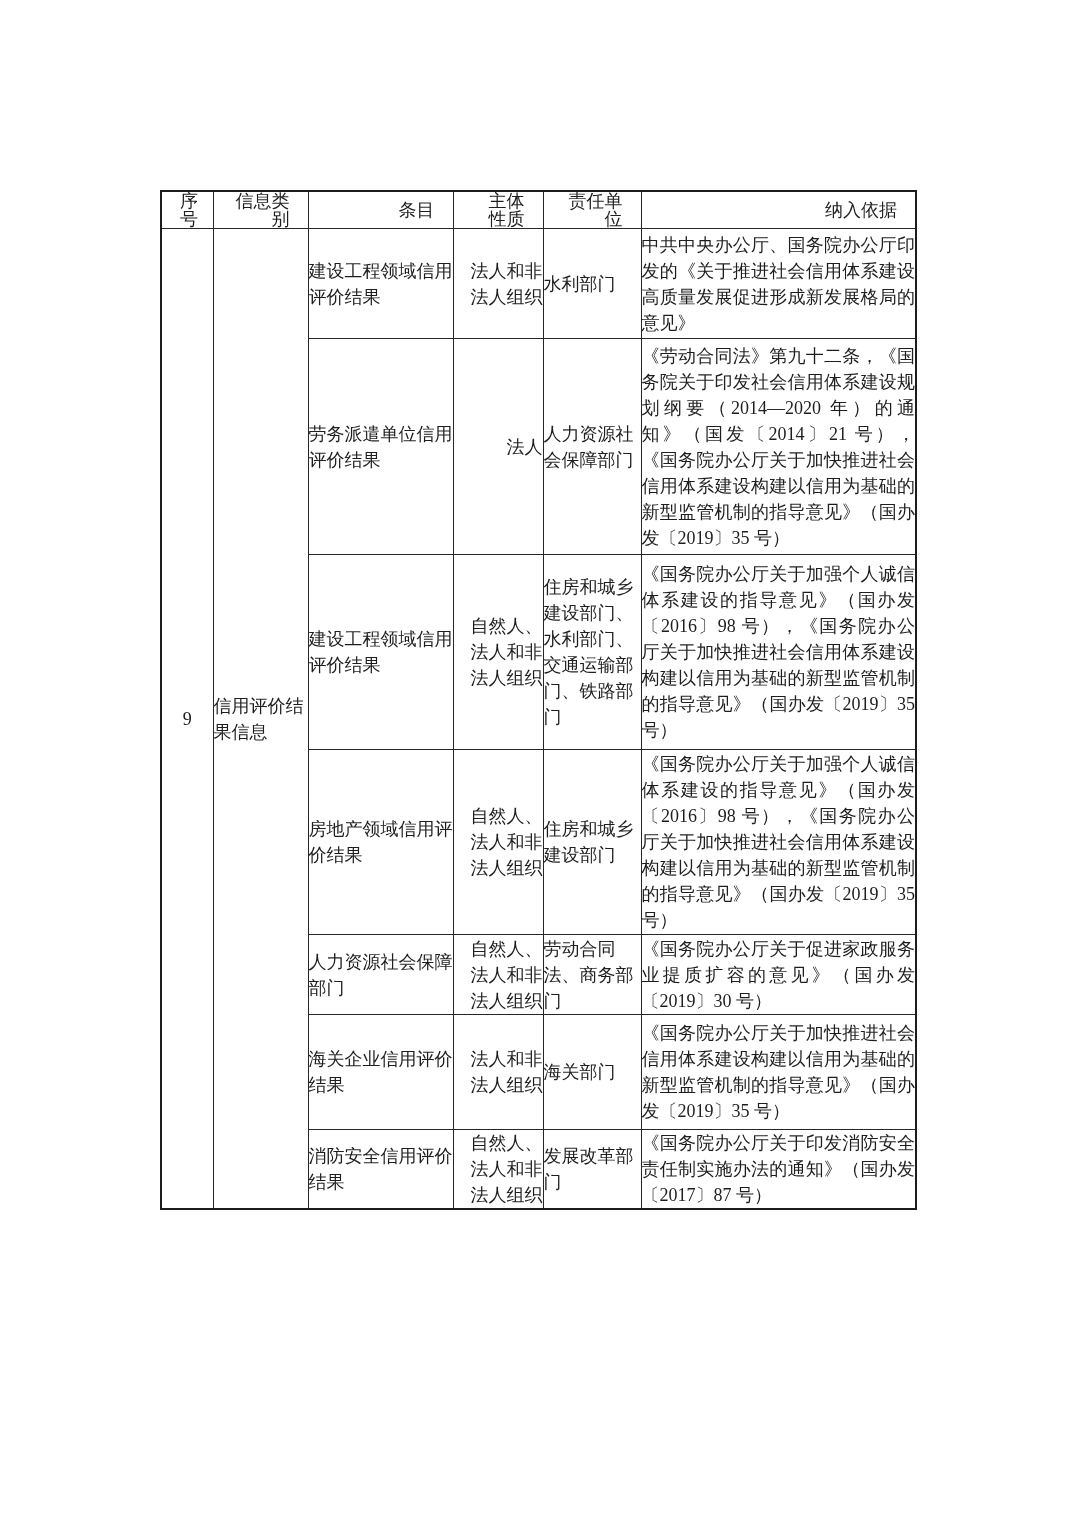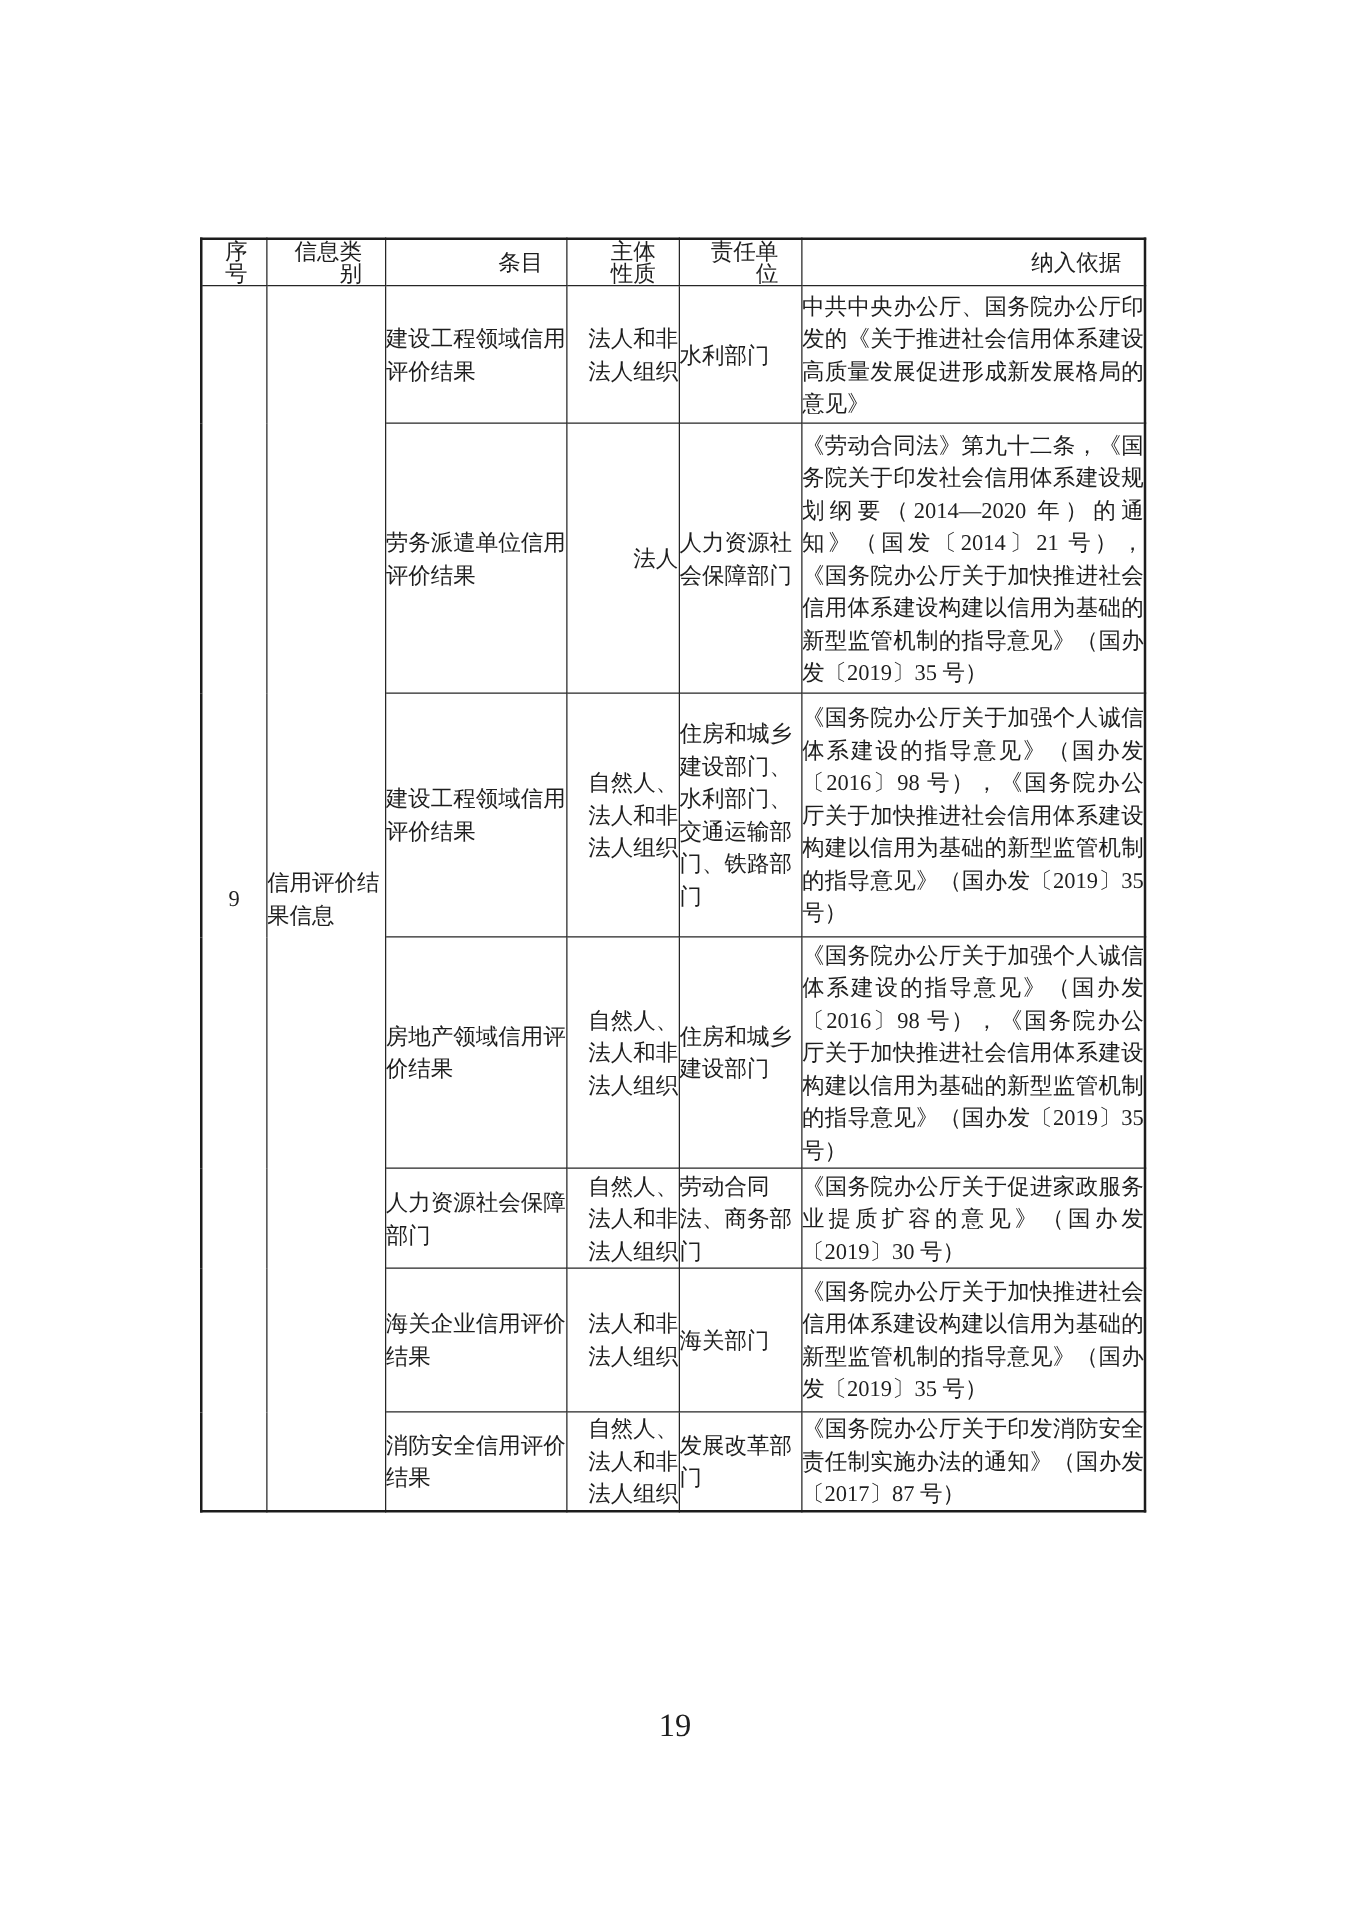--- a/index.html
+++ b/index.html
@@ -118,15 +118,14 @@
       </tr>
       <tr style="height:77px">
         <td class="cell-entry">消防安全信用评价结果</td>
         <td class="cell-subject">自然人、法人和非法人组织</td>
         <td class="cell-unit">发展改革部门</td>
         <td class="cell-basis">《国务院办公厅关于印发消防安全责任制实施办法的通知》（国办发〔2017〕87 号）</td>
       </tr>
     </tbody>
   </table>
 
-  <div class="page-number">19</div>
 
 </div>
 
 </body></html>

